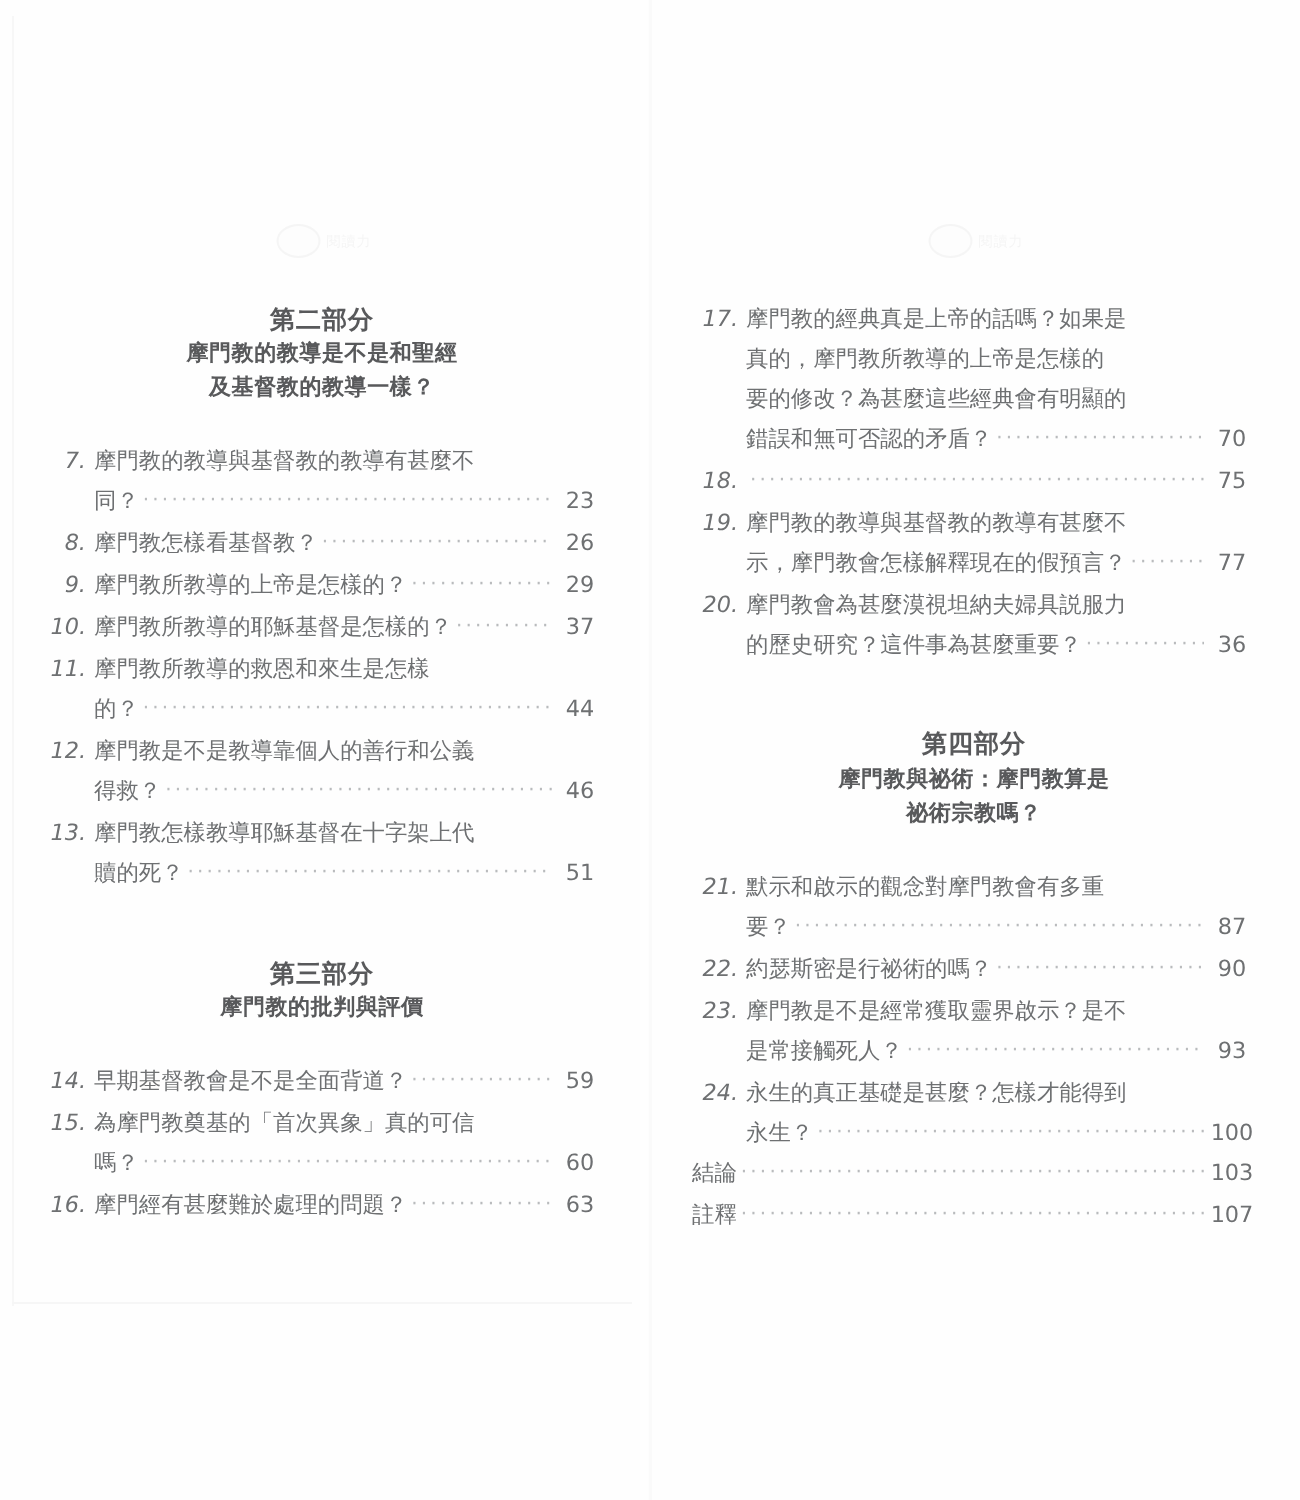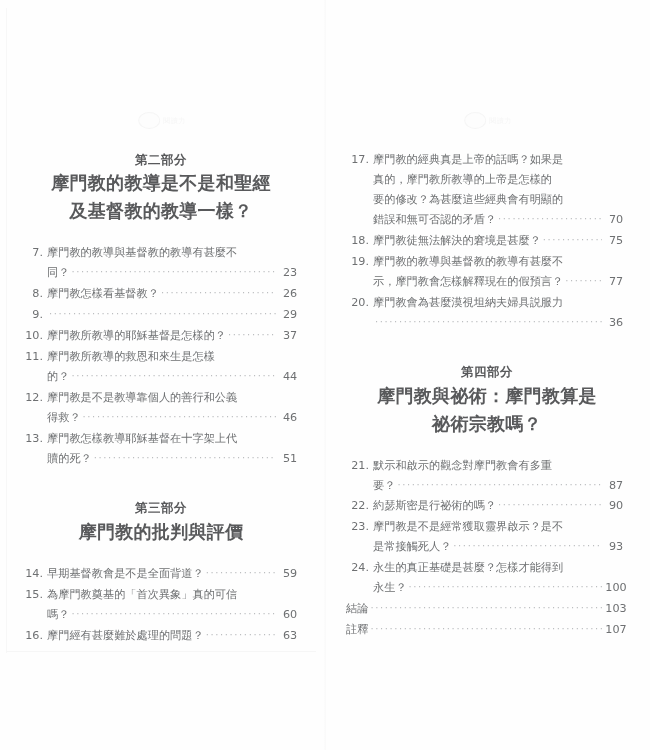--- a/index.html
+++ b/index.html
@@ -95,22 +95,23 @@
     line-height: 1.55;
     margin: 0 0 18px 0;
   }
   .part-heading .part-label {
     display: block;
     font-size: 12.5px;
     letter-spacing: 0.5px;
   }
   .part-heading .part-title-line {
     display: block;
-    font-size: 18px;
+    font-size: 11px;
     letter-spacing: 0.3px;
+    font-family: Liberation Serif, serif;
   }
   .part-heading.spaced { margin-top: 30px; }
 
   
   .toc-list {
     margin: 0;
     padding: 0;
     list-style: none;
   }
   .toc-entry {
@@ -121,20 +122,21 @@
     line-height: 1.78;
     margin-bottom: 1px;
   }
   .toc-num {
     flex: 0 0 auto;
     width: 23px;
     text-align: right;
     padding-right: 4px;
     color: #6e7072;
     white-space: nowrap;
+    font-style: italic;
   }
   .toc-body {
     flex: 1 1 auto;
     min-width: 0;
   }
   .toc-line {
     display: flex;
     align-items: baseline;
     width: 100%;
   }
@@ -206,20 +208,21 @@
                 <span class="toc-text">摩門教怎樣看基督教？</span>
                 <span class="toc-leader">················································································</span>
                 <span class="toc-page">26</span>
               </span>
             </span>
           </li>
           <li class="toc-entry">
             <span class="toc-num">9.</span>
             <span class="toc-body">
               <span class="toc-line">
+                <span class="toc-text">摩門教所教導的上帝是怎樣的？</span>
                 <span class="toc-leader">················································································</span>
                 <span class="toc-page">29</span>
               </span>
             </span>
           </li>
           <li class="toc-entry">
             <span class="toc-num">10.</span>
             <span class="toc-body">
               <span class="toc-line">
                 <span class="toc-text">摩門教所教導的耶穌基督是怎樣的？</span>
@@ -350,21 +353,20 @@
                 <span class="toc-text">錯誤和無可否認的矛盾？</span>
                 <span class="toc-leader">················································································</span>
                 <span class="toc-page">70</span>
               </span>
             </span>
           </li>
           <li class="toc-entry">
             <span class="toc-num">18.</span>
             <span class="toc-body">
               <span class="toc-line">
-                <span class="toc-text">摩門教徒無法解決的窘境是甚麼？</span>
                 <span class="toc-leader">················································································</span>
                 <span class="toc-page">75</span>
               </span>
             </span>
           </li>
           <li class="toc-entry">
             <span class="toc-num">19.</span>
             <span class="toc-body">
               <span class="toc-line">
                 <span class="toc-text">摩門教的教導與基督教的教導有甚麼不</span>
@@ -380,20 +382,21 @@
           </li>
           <li class="toc-entry">
             <span class="toc-num">20.</span>
             <span class="toc-body">
               <span class="toc-line">
                 <span class="toc-text">摩門教會為甚麼漠視坦納夫婦具説服力</span>
                 <span class="toc-leader hidden">················································································</span>
                 <span class="toc-page"></span>
               </span>
               <span class="toc-line">
+                <span class="toc-text">的歷史研究？這件事為甚麼重要？</span>
                 <span class="toc-leader">················································································</span>
                 <span class="toc-page">36</span>
               </span>
             </span>
           </li>
         </ul>
         <div class="part-heading spaced">
           <span class="part-label">第四部分</span>
           <span class="part-title-line">摩門教與祕術：摩門教算是</span>
           <span class="part-title-line">祕術宗教嗎？</span>

